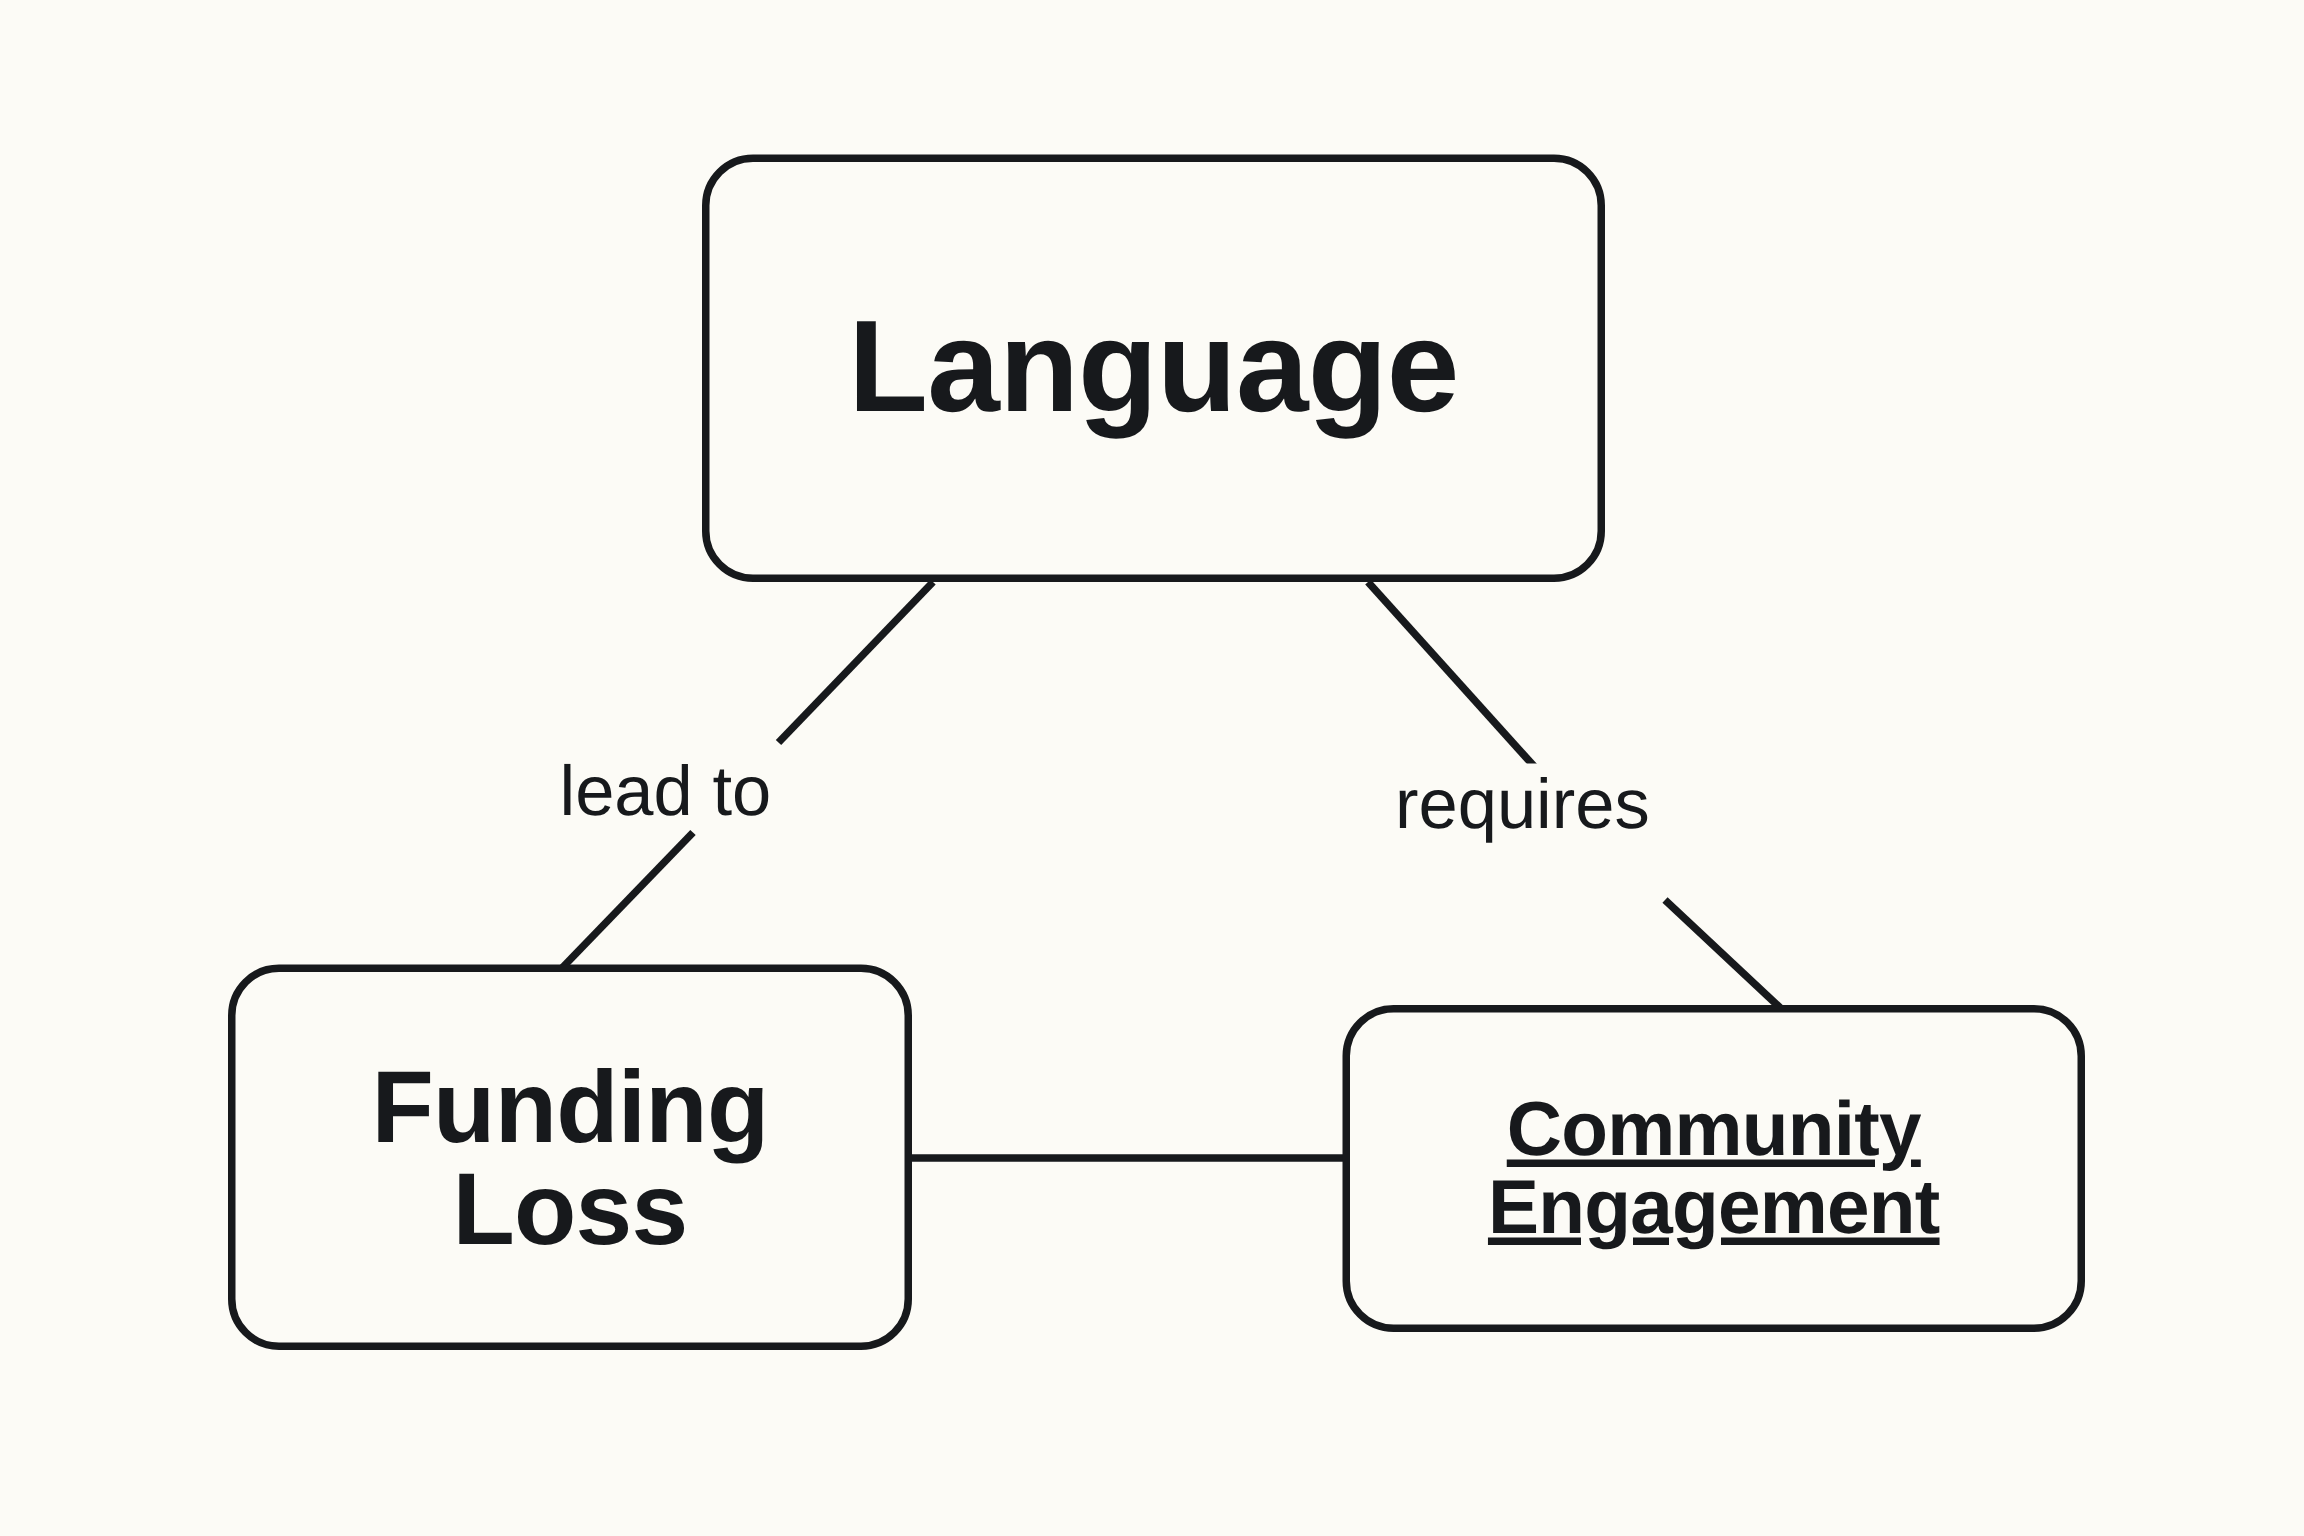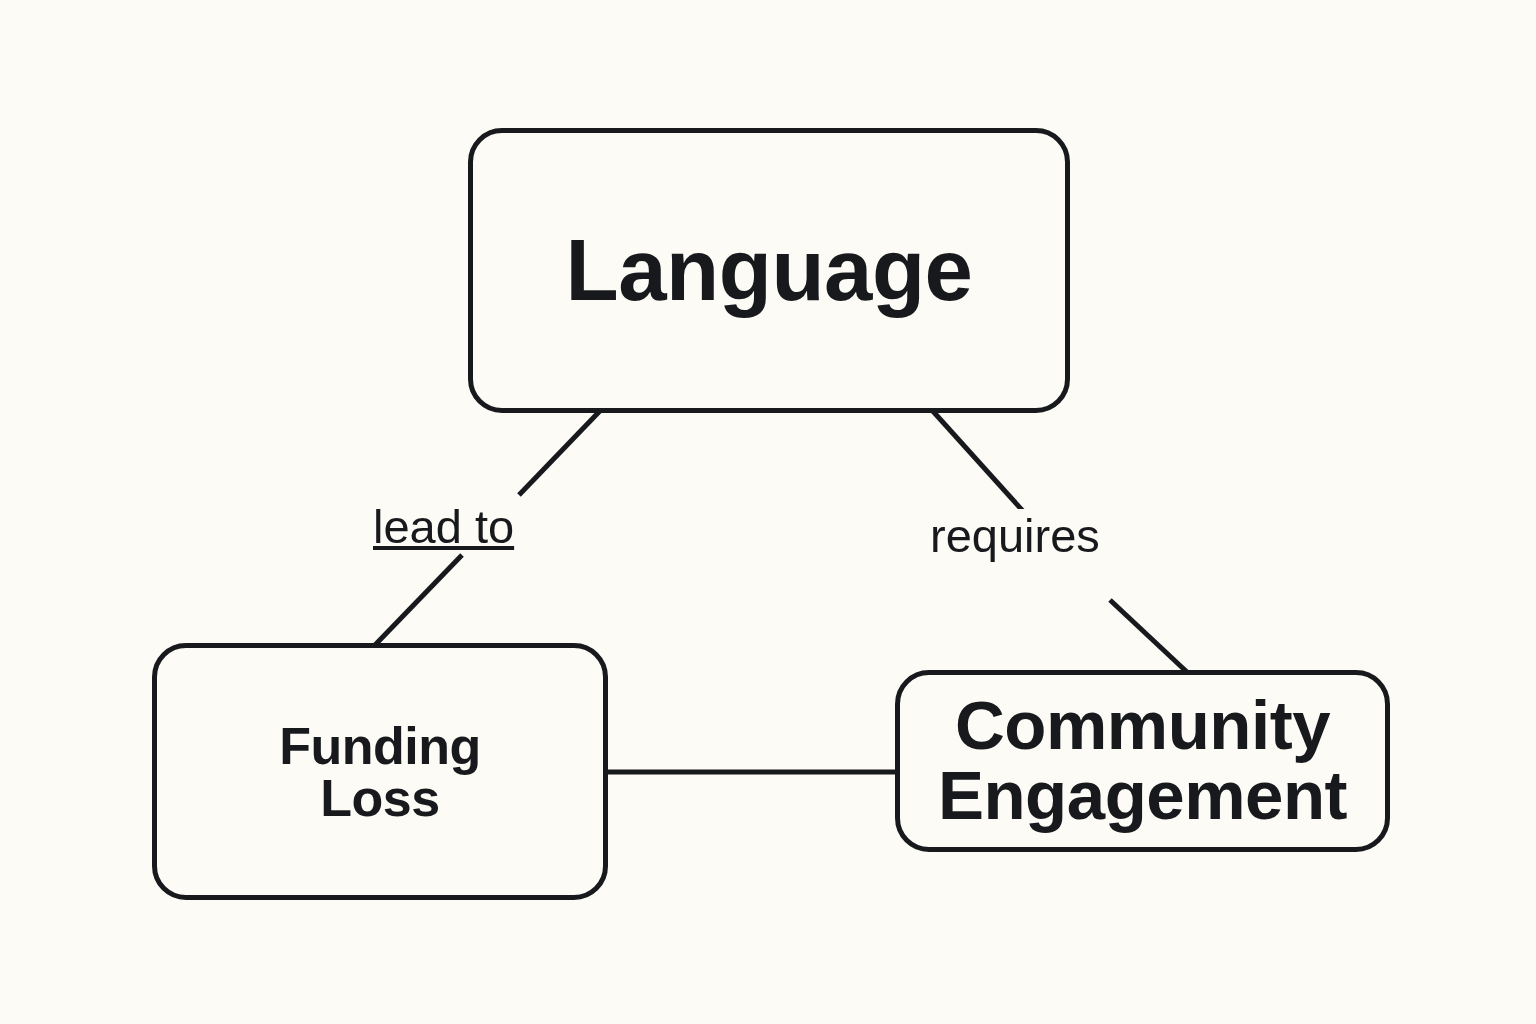--- a/index.html
+++ b/index.html
@@ -49,60 +49,59 @@
 
   
   #node-language-loss {
     left: 468px;
     top: 103px;
     width: 602px;
     height: 285px;
     border-radius: 34px;
     font-size: 87px;
     line-height: 0.99;
-    margin-top: 25px;
   }
 
   
   #node-funding-gaps {
     left: 152px;
     top: 643px;
     width: 456px;
     height: 257px;
     border-radius: 34px;
-    font-size: 52px;
+    font-size: 68px;
     line-height: 1.0;
   }
 
   
   #node-community-engagement {
     left: 895px;
     top: 670px;
     width: 495px;
-    height: 182px;
+    height: 218px;
     border-radius: 34px;
-    font-size: 69px;
+    font-size: 51px;
     line-height: 1.02;
+    text-decoration: underline;
   }
 
   .edge-label {
     position: absolute;
     color: #17191C;
     font-weight: 400;
     font-size: 47px;
     line-height: 1;
     white-space: nowrap;
     background: #FCFBF6;
     padding: 3px 6px;
     z-index: 2;
   }
   #edge-label-lead-to {
     left: 367px;
     top: 500px;
-    text-decoration: underline;
   }
   #edge-label-requires {
     left: 924px;
     top: 509px;
   }
 </style>
 </head>
 <body>
 
 <div id="diagram-canvas">

